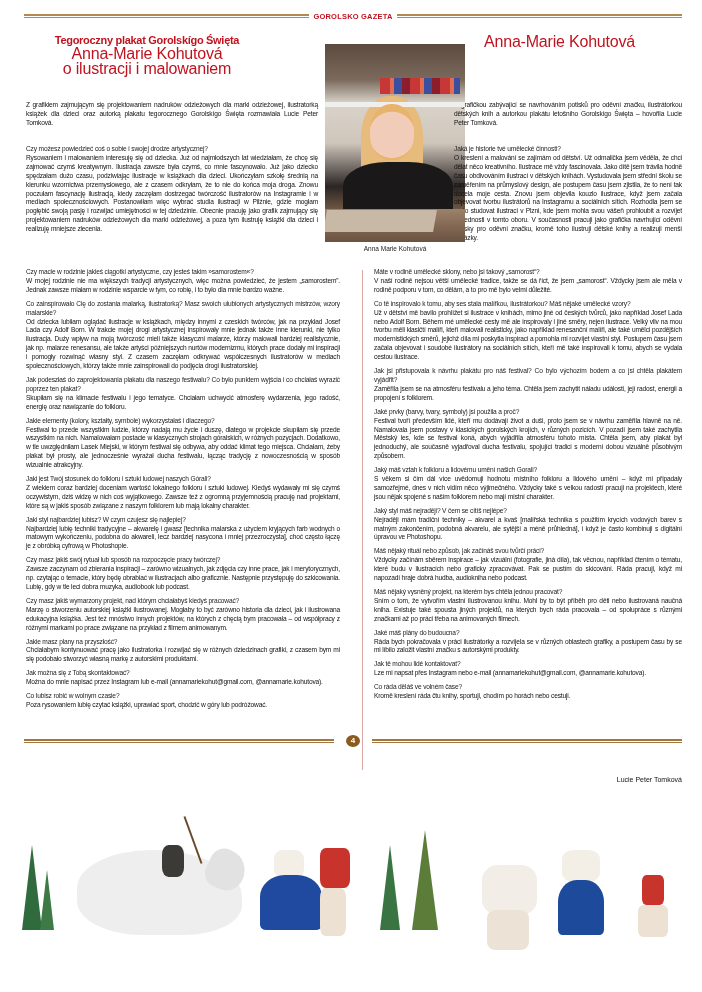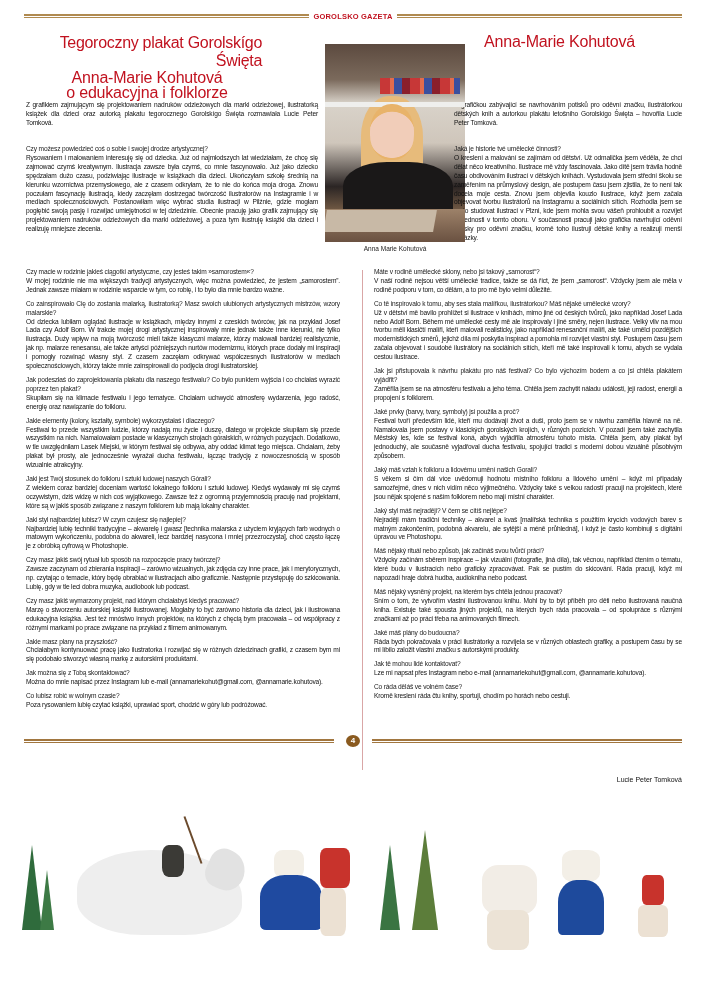--- a/index.html
+++ b/index.html
@@ -7,21 +7,21 @@
          font-family:"Liberation Sans", sans-serif; color:#111; }
   .page { position:absolute; left:2px; top:0; width:702px; height:769px; }
 
   
   .hdr { position:absolute; top:10px; left:22px; right:22px; height:12px; display:flex; align-items:center; }
   .hdr .rule { flex:1; height:4px; border-top:2px solid #b08a50; border-bottom:1px solid #b08a50; }
   .hdr .title { font-size:7.5px; font-weight:bold; color:#c1121f; padding:0 4px; letter-spacing:0.2px; }
 
   
   .headline { position:absolute; text-align:center; color:#c1121f; font-family:"Liberation Sans Narrow","Liberation Sans", sans-serif; }
-  .headline .kicker { font-size:16px; font-weight:normal; letter-spacing:-0.3px;text-align:right; }
+  .headline .kicker { font-size:11px; font-weight:bold; letter-spacing:-0.3px; }
   .headline .name { font-size:16px; line-height:15px; letter-spacing:-0.2px; }
   .headline.left { left:30px; width:230px; top:34px; }
   .headline.right { left:440px; width:235px; top:34px; }
 
   
   .photo { position:absolute; left:323px; top:44px; width:140px; height:198px; overflow:hidden;
            background:linear-gradient(180deg,#5c4a3f 0%,#7b6a5c 18%,#d9d3ca 30%,#cfc6bb 50%,#2b2524 72%,#7d6249 86%,#4d3d33 100%); }
   .photo .shelf { position:absolute; left:0; right:0; top:58px; height:5px; background:#efefed; }
   .photo .books { position:absolute; left:55px; top:34px; width:80px; height:16px;
                   background:repeating-linear-gradient(90deg,#c73737 0 10px,#e46b4c 10px 14px,#3b4f9e 14px 22px,#8a1f2b 22px 30px); }
@@ -90,21 +90,21 @@
 
   <div class="hdr">
     <div class="rule"></div>
     <div class="title">GOROLSKO GAZETA</div>
     <div class="rule"></div>
   </div>
 
   <div class="headline left">
     <div class="kicker">Tegoroczny plakat Gorolskígo Święta</div>
     <div class="name">Anna-Marie Kohutová</div>
-    <div class="name">o edukacyjna i folklorze</div>
+    <div class="name">o ilustracji i malowaniem</div>
   </div>
 
   <div class="headline right">
     <div class="name">Anna-Marie Kohutová</div>
   </div>
 
   <div class="photo">
     <div class="books"></div>
     <div class="shelf"></div>
     <div class="hair"></div>

